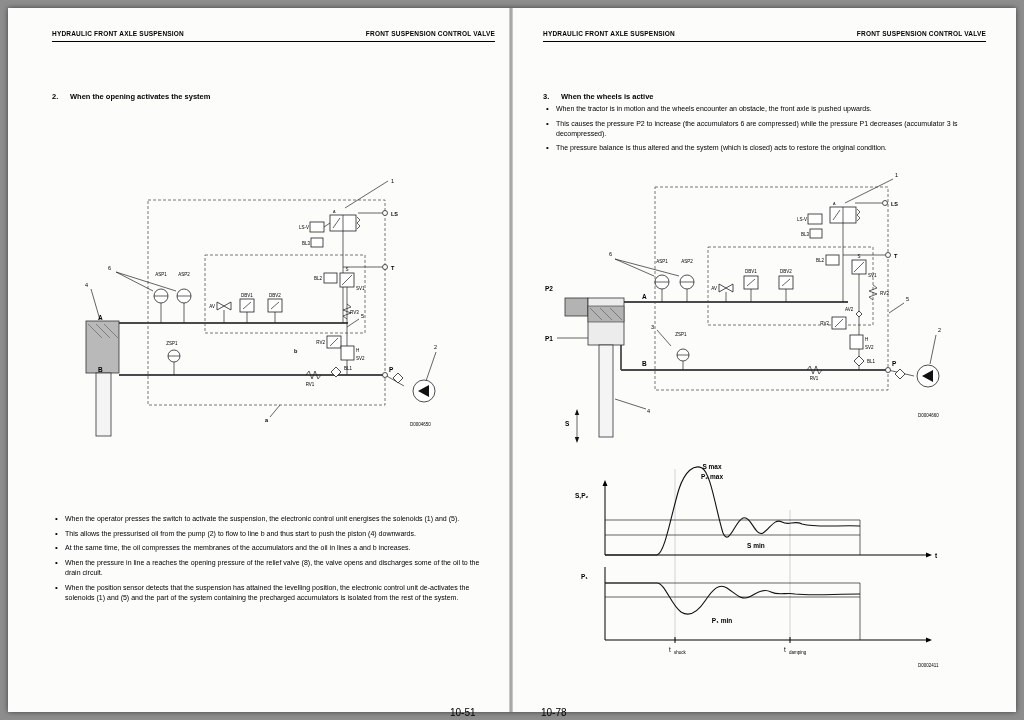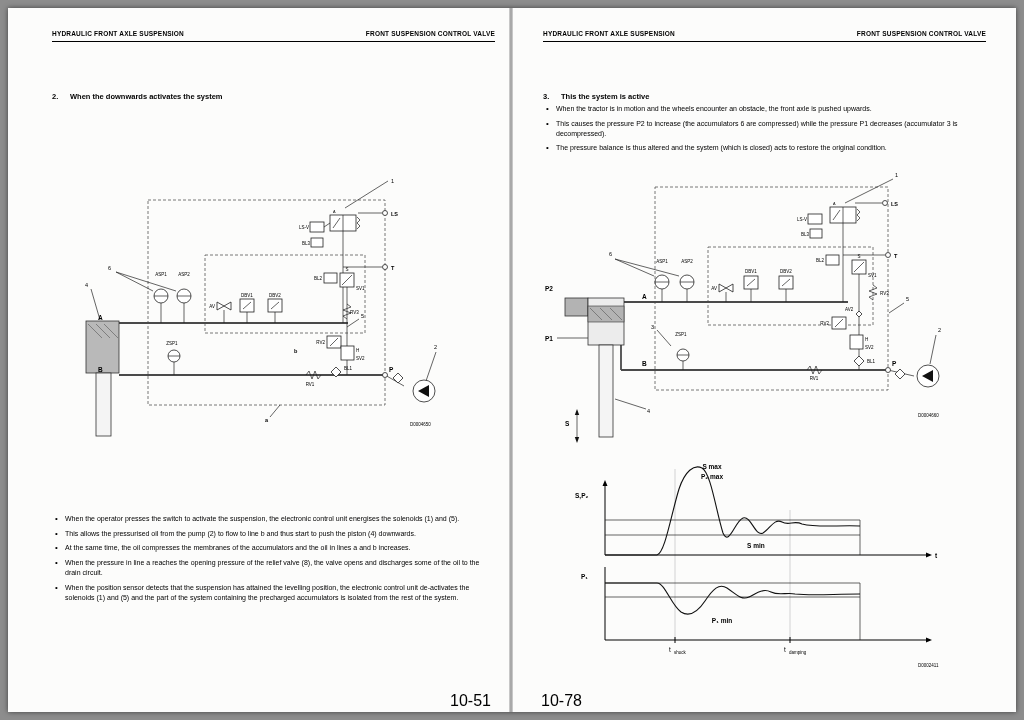--- a/index.html
+++ b/index.html
@@ -13,21 +13,21 @@
   .rule{position:absolute;top:33px;height:0;border-top:1.4px solid #000}
   .page.l .rule{left:44px;right:16px}.page.r .rule{left:30px;right:30px}
   .sec{position:absolute;top:84px;font-size:7.5px;font-weight:700;color:#000;display:flex}
   .page.l .sec{left:44px}.page.r .sec{left:30px}
   .sec .num{width:18px;flex:0 0 18px}
   .bullets{position:absolute;font-size:7px;line-height:1.45;color:#000}
   .page.l .bullets{left:44px;top:506px;width:438px}
   .page.r .bullets{left:30px;top:96px;width:434px}
   .b{position:relative;padding-left:13px;margin-bottom:4.5px}
   .b::before{content:"\2022";position:absolute;left:3px;top:-1px;font-size:8px}
-  .pagenum{position:absolute;top:684px;font-size:16px;color:#000}
+  .pagenum{position:absolute;top:699px;font-size:10px;color:#000}
   .page.l .pagenum{left:442px}.page.r .pagenum{left:28px}
   svg{position:absolute;overflow:visible}
   svg text{font-family:"Liberation Sans",sans-serif;fill:#000}
   .t3{font-size:3.8px}.t4{font-size:4.5px}.t5{font-size:5.5px}.t6{font-size:6.5px}
   .bold{font-weight:700}
   .thin{stroke:#222;stroke-width:.7;fill:none}
   .pipe{stroke:#4a4a4a;stroke-width:1.8;fill:none}
   .dash{stroke:#555;stroke-width:.8;fill:none;stroke-dasharray:3 2}
   .comp{stroke:#222;stroke-width:.8;fill:#fff}
   .ax{stroke:#000;stroke-width:1;fill:none}
@@ -42,21 +42,21 @@
 
   <div class="page l">
     <div class="hdr">
       <span>HYDRAULIC FRONT AXLE SUSPENSION</span>
       <span>FRONT SUSPENSION CONTROL VALVE</span>
     </div>
     <div class="rule"></div>
 
     <div class="sec">
       <span class="num">2.</span>
-      <span>When the downwards activates the system</span>
+      <span>When the opening activates the system</span>
     </div>
 
     <svg style="left:40px;top:148px;width:420px;height:285px" viewBox="0 0 420 285">
       <g>
         <rect class="dash" x="100" y="44" width="237" height="205"></rect>
         <rect class="dash" x="157" y="99" width="160" height="78"></rect>
       </g>
       <g class="pipe">
         <line x1="71" y1="167" x2="300" y2="167"></line>
         <line x1="71" y1="219" x2="337" y2="219"></line>
@@ -185,21 +185,21 @@
 
   <div class="page r">
     <div class="hdr">
       <span>HYDRAULIC FRONT AXLE SUSPENSION</span>
       <span>FRONT SUSPENSION CONTROL VALVE</span>
     </div>
     <div class="rule"></div>
 
     <div class="sec">
       <span class="num">3.</span>
-      <span>This the system is active</span>
+      <span>When the wheels is active</span>
     </div>
 
     <div class="bullets">
       <div class="b">When the tractor is in motion and the wheels encounter an obstacle, the front axle is pushed upwards.</div>
       <div class="b">This causes the pressure P2 to increase (the accumulators 6 are compressed) while the pressure P1 decreases (accumulator 3 is decompressed).</div>
       <div class="b">The pressure balance is thus altered and the system (which is closed) acts to restore the original condition.</div>
     </div>
 
     <svg style="left:30px;top:157px;width:455px;height:280px" viewBox="0 0 455 280">
       <g>

